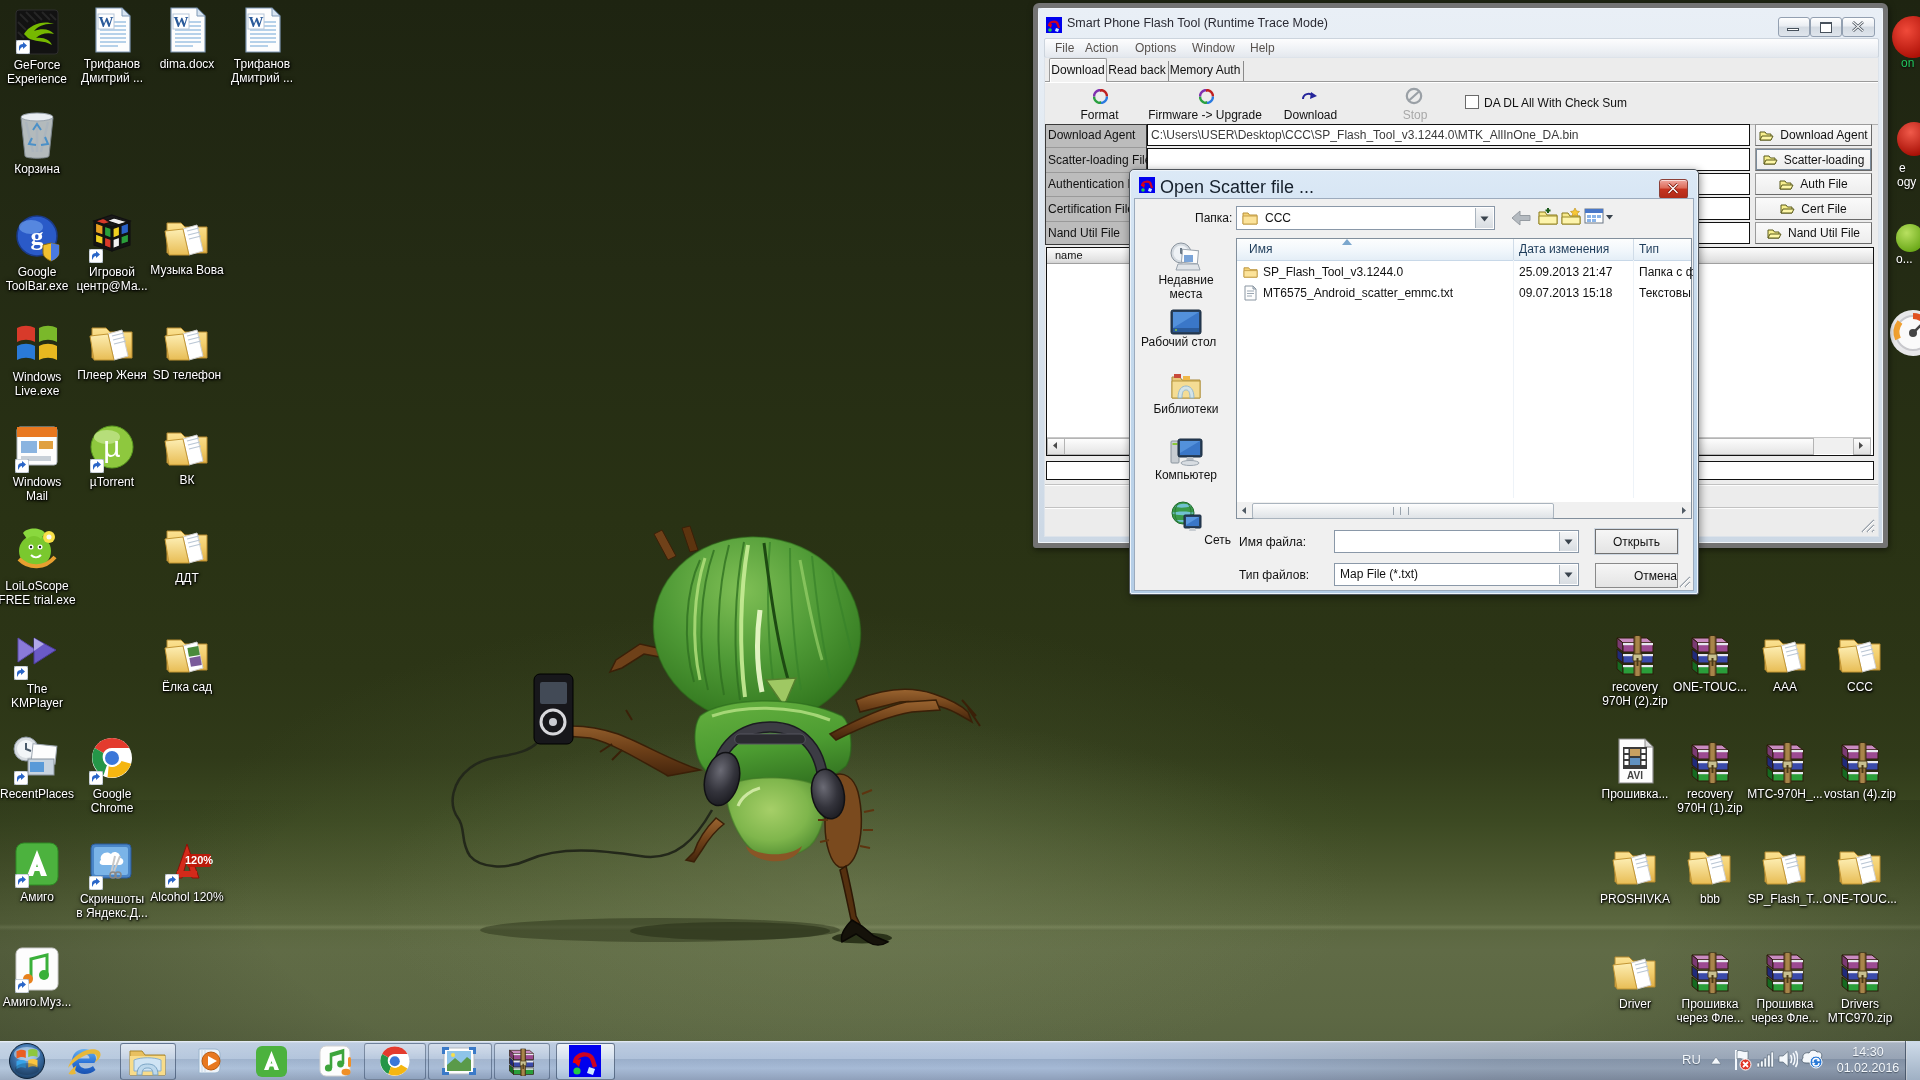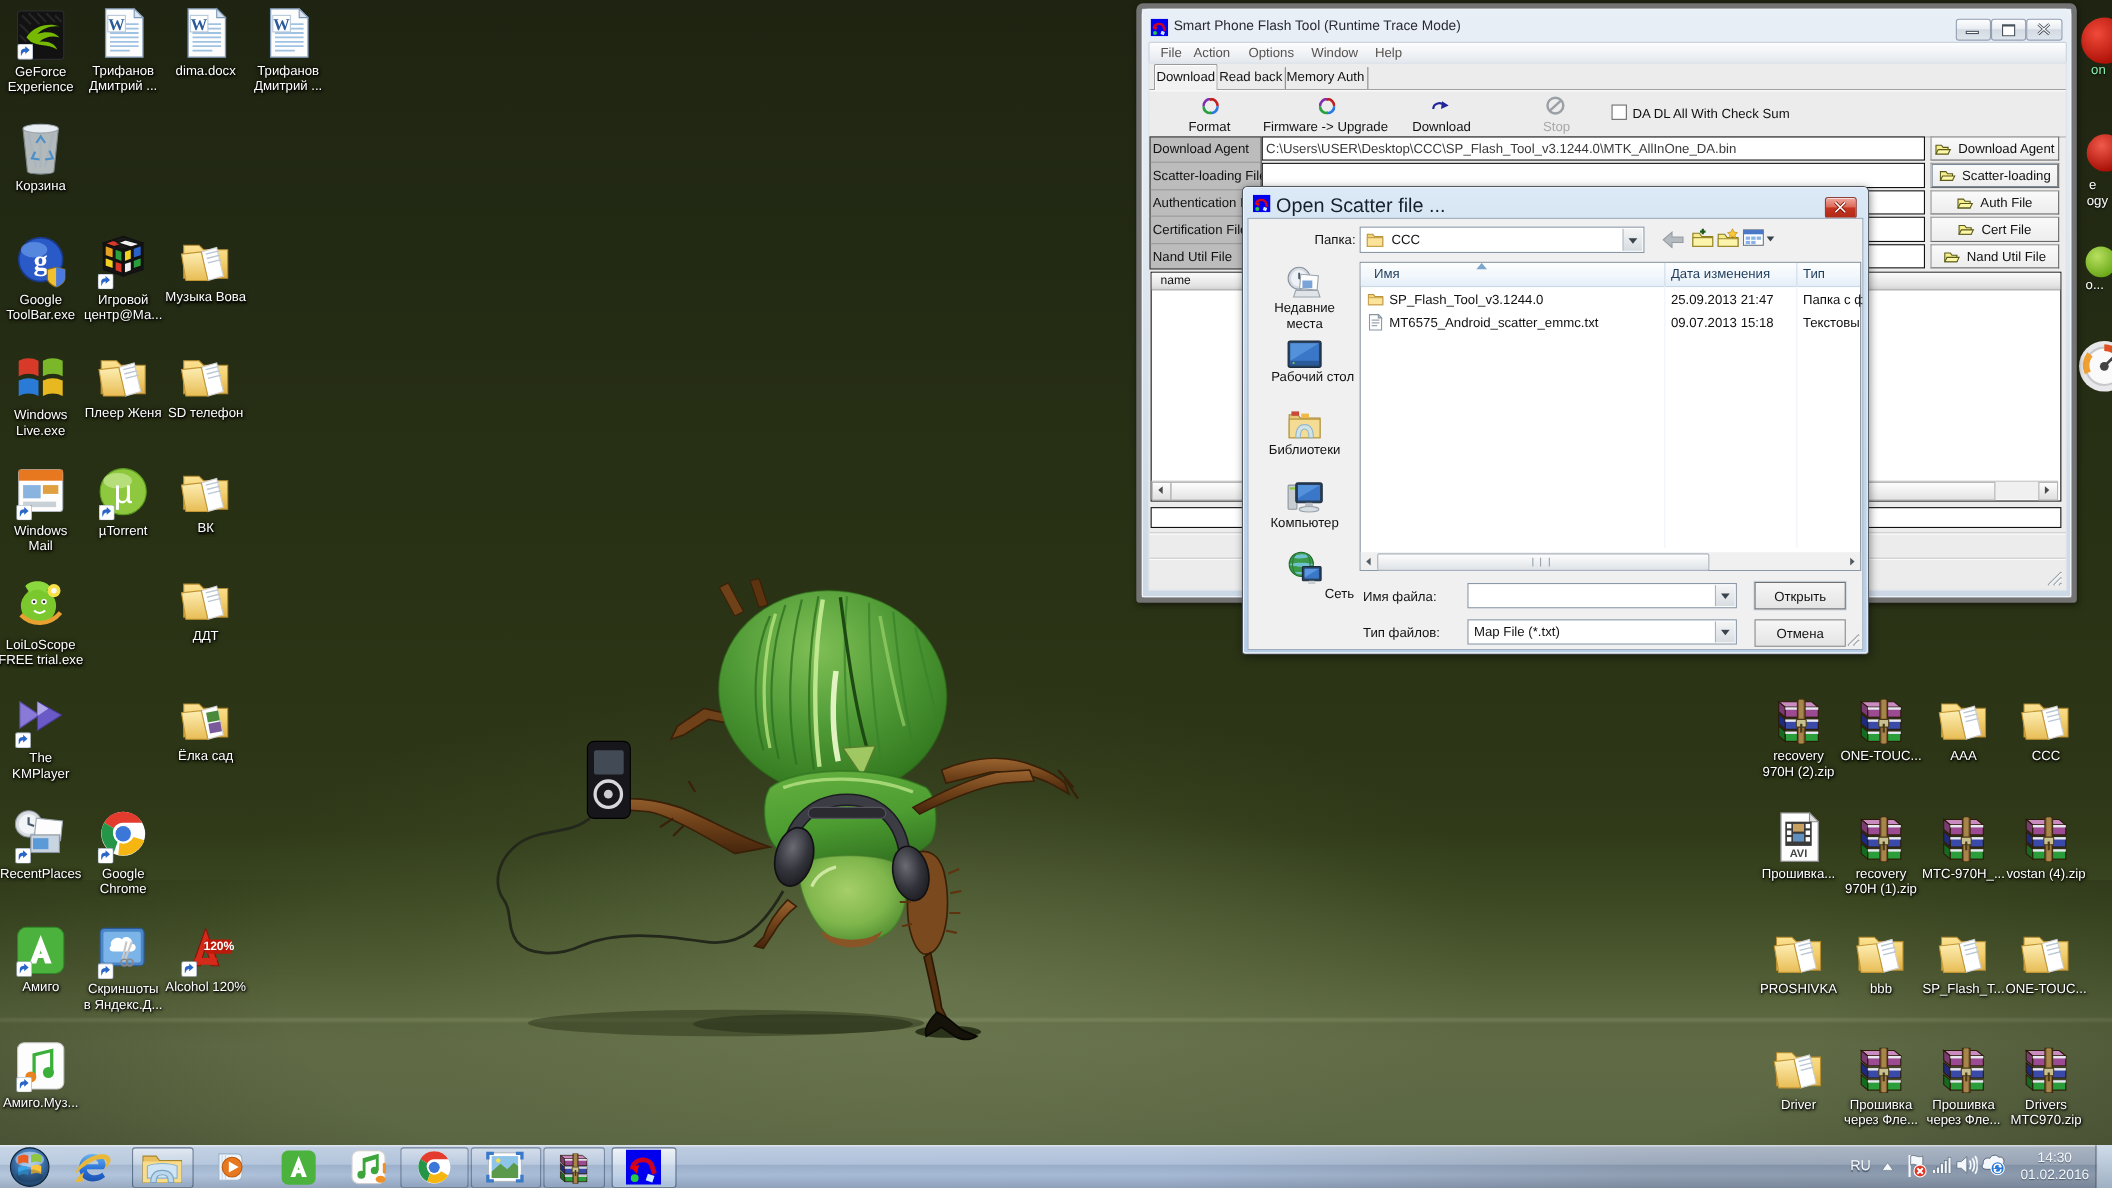--- a/index.html
+++ b/index.html
@@ -560,21 +560,21 @@
       <span class="lb">Прошивка<br>через Фле...</span>
     </div>
 <div class="icon" style="left:1860px;top:947px">
       <svg class="im" width="48" height="48" viewBox="0 0 48 48">
         <use href="#rar" width="48" height="48"></use>
       </svg>
       <span class="lb">Drivers<br>MTC970.zip</span>
     </div>
 
 <div style="position:absolute;left:1892px;top:16px;width:42px;height:42px;border-radius:50%;background:radial-gradient(circle at 35% 35%, #f04a3a, #b01208 70%);"></div>
-<span style="position:absolute;left:1901px;top:56px;color:#86efac;font-size:12px;text-shadow:0 1px 2px #000">on</span>
+<span style="position:absolute;left:1901px;top:56px;color:#22c55e;font-size:12px;text-shadow:0 1px 2px #000">on</span>
 <div style="position:absolute;left:1897px;top:122px;width:34px;height:34px;border-radius:50%;background:radial-gradient(circle at 40% 30%, #f05a4a, #a81006 75%);"></div>
 <span style="position:absolute;left:1899px;top:161px;color:#fff;font-size:12px;text-shadow:0 1px 2px #000">e</span>
 <span style="position:absolute;left:1897px;top:175px;color:#fff;font-size:12px;text-shadow:0 1px 2px #000">ogy</span>
 <div style="position:absolute;left:1896px;top:224px;width:28px;height:28px;border-radius:50%;background:radial-gradient(circle at 38% 32%, #b8e060, #6aa818 75%);"></div>
 <span style="position:absolute;left:1896px;top:252px;color:#fff;font-size:12px;text-shadow:0 1px 2px #000">o...</span>
 <svg style="position:absolute;left:1888px;top:308px" width="50" height="50" viewBox="0 0 50 50">
       <circle cx="25" cy="25" r="23" fill="#e8e8ea"></circle>
       <circle cx="25" cy="25" r="17" fill="#fafafa" stroke="#c8c8cc" stroke-width="2"></circle>
       <path d="M25 8 A17 17 0 0 1 41 20" stroke="#e05020" stroke-width="6" fill="none"></path>
       <path d="M10 31 A17 17 0 0 1 12 14" stroke="#f0a030" stroke-width="6" fill="none"></path>
@@ -810,21 +810,21 @@
               <path d="M8 22 L28 22 L30 28 L6 28 Z" fill="#e0e4e8" stroke="#9aa4ae"></path>
             </svg>
     <span style="position:absolute;left:6px;top:74px;width:90px;text-align:center">Недавние<br>места</span>
     <svg style="position:absolute;left:35px;top:110px" width="32" height="26" viewBox="0 0 32 26">
               <rect x="1" y="1" width="30" height="24" rx="2" fill="#28405c" stroke="#1a2c40"></rect>
               <rect x="3" y="3" width="26" height="20" fill="#3a77c8"></rect>
               <path d="M3 3 L29 3 L3 19 Z" fill="#5a97e0" opacity=".8"></path>
               <rect x="3" y="19" width="26" height="4" fill="#2a5a9a"></rect>
               <circle cx="6" cy="21" r="1" fill="#8ac838"></circle>
             </svg>
-    <span style="position:absolute;left:6px;top:136px;width:90px;text-align:right">Рабочий стол</span>
+    <span style="position:absolute;left:6px;top:136px;width:90px;text-align:left">Рабочий стол</span>
     <svg style="position:absolute;left:35px;top:172px" width="32" height="30" viewBox="0 0 32 30">
               <path d="M2 6 L10 6 L12 9 L30 9 L30 27 L2 27 Z" fill="#e8c878" stroke="#a8883a"></path>
               <rect x="4" y="3" width="7" height="4" fill="#c84a3a"></rect>
               <rect x="13" y="5" width="7" height="4" fill="#f0b848"></rect>
               <path d="M2 10 L30 10 L30 27 L2 27 Z" fill="#f4dc94" stroke="#b8983e"></path>
               <path d="M8 27 C8 18 12 15 16 15 C20 15 24 18 24 27 L20 27 C20 20 18 19 16 19 C14 19 12 20 12 27 Z" fill="#cfe4f2" stroke="#8ab4d4" opacity=".9"></path>
             </svg>
     <span style="position:absolute;left:6px;top:203px;width:90px;text-align:center">Библиотеки</span>
     <svg style="position:absolute;left:34px;top:238px" width="34" height="30" viewBox="0 0 34 30">
               <rect x="2" y="4" width="8" height="22" rx="1" fill="#c8cdd2" stroke="#8a949e"></rect>
@@ -906,21 +906,21 @@
    <div style="position:absolute;left:460px;top:330px;width:83px;height:25px;background:linear-gradient(180deg,#f6f6f6,#e4e4e4);border:1px solid #707070;box-shadow:0 0 0 1px #cfd8e2;font-size:12px;color:#111;text-align:center;line-height:24px;box-sizing:border-box">Открыть</div>
    <span style="position:absolute;left:104px;top:369px;font-size:12px;color:#111">Тип файлов:</span>
    <div style="position:absolute;left:199px;top:364px;width:245px;height:23px;background:#fff;border:1px solid #8a98a8;box-sizing:border-box">
             <span style="position:absolute;left:5px;top:3px;font-size:12px;color:#111">Map File (*.txt)</span>
             <div style="position:absolute;right:1px;top:1px;width:17px;height:19px;background:linear-gradient(180deg,#f4f5f6,#d8dde2);border-left:1px solid #aab4be">
               <svg style="position:absolute;left:4px;top:7px" width="9" height="6" viewBox="0 0 9 6">
                 <path d="M0.5 0.5 L8.5 0.5 L4.5 5.5 Z" fill="#39434d"></path>
               </svg>
             </div>
           </div>
-   <div style="position:absolute;left:460px;top:364px;width:83px;height:25px;background:linear-gradient(180deg,#f6f6f6,#e4e4e4);border:1px solid #8a8a8a;font-size:12px;color:#111;text-align:center;line-height:24px;box-sizing:border-box">Отмена</div>
+   <div style="position:absolute;left:460px;top:364px;width:83px;height:25px;background:linear-gradient(180deg,#f6f6f6,#e4e4e4);border:1px solid #8a8a8a;font-size:12px;color:#111;text-align:right;line-height:24px;box-sizing:border-box">Отмена</div>
    <svg style="position:absolute;right:2px;bottom:2px" width="14" height="14" viewBox="0 0 14 14">
             <path d="M13 3 L3 13 M13 8 L8 13" stroke="#9aa2ab" stroke-width="1.5"></path>
             <path d="M13 4 L4 13 M13 9 L9 13" stroke="#fdfdfd" stroke-width="1"></path>
           </svg>
   </div>
  </div>
 </div>
 <div class="tb" id="taskbar">
       <div class="sheen"></div>
  <svg style="position:absolute;left:8px;top:1px" width="38" height="38" viewBox="0 0 38 38">

